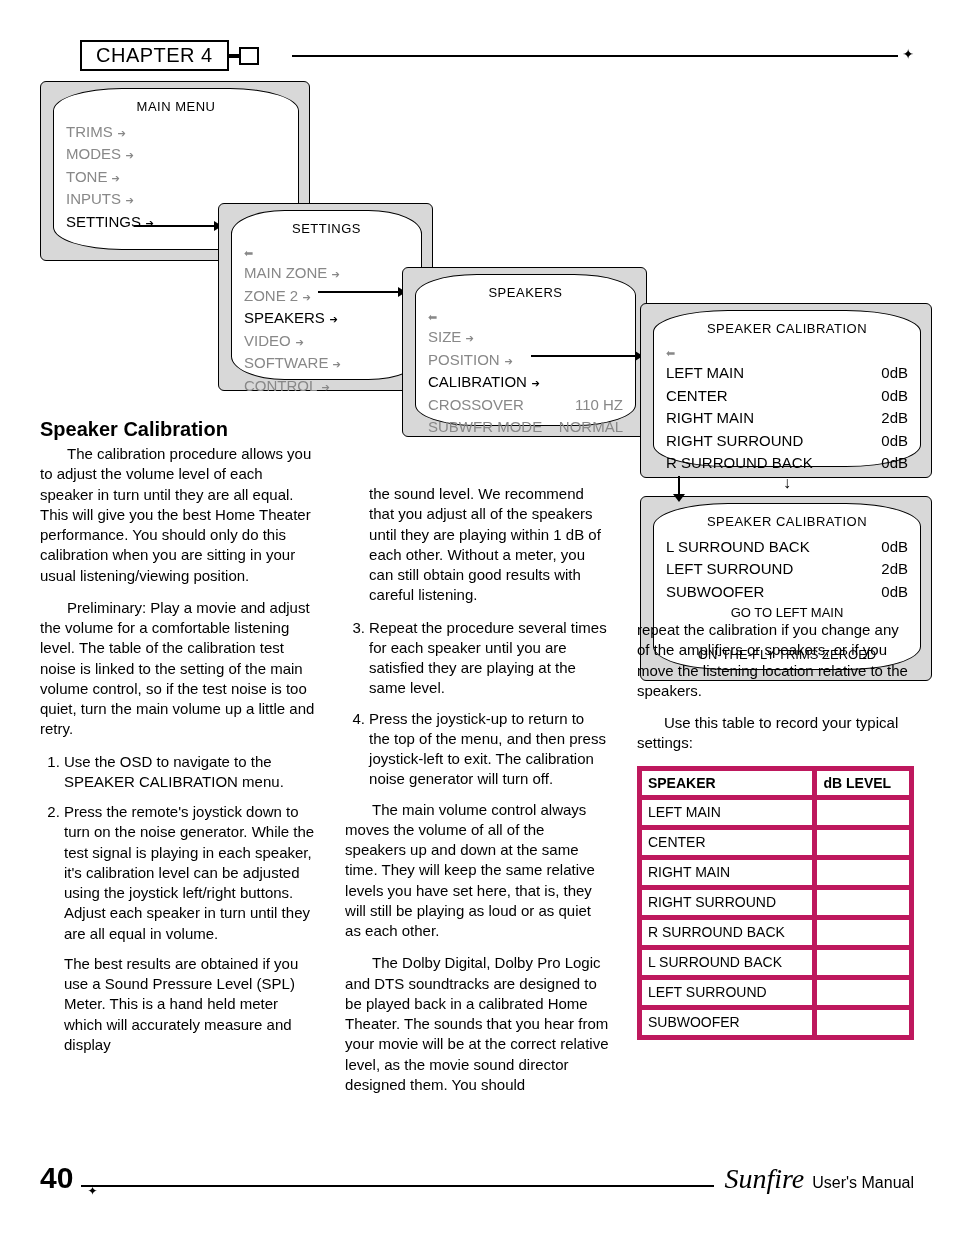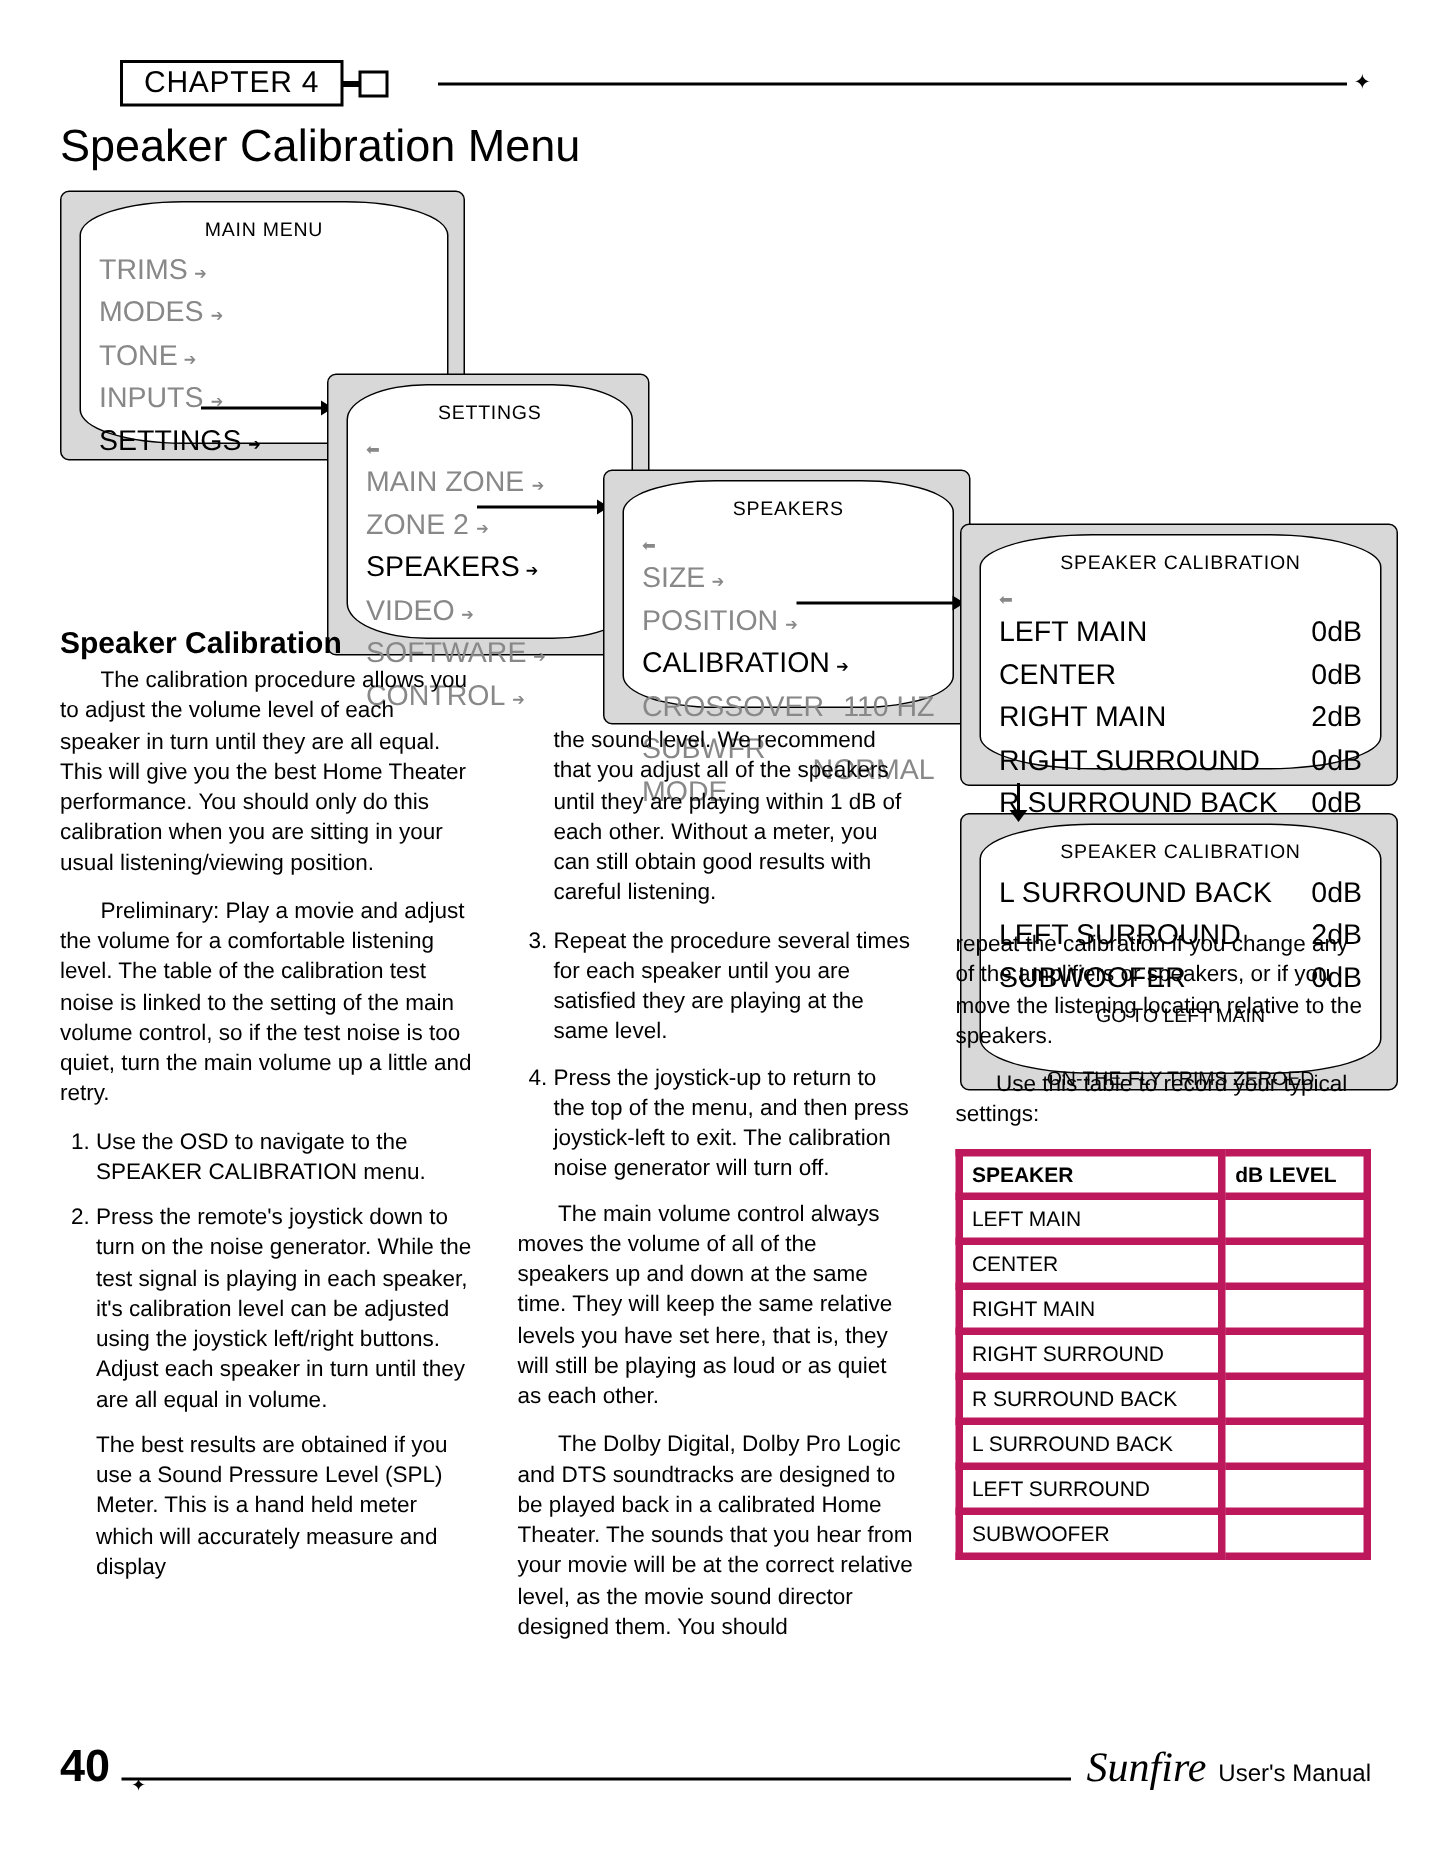--- a/index.html
+++ b/index.html
@@ -80,21 +80,21 @@
   }
   .menu-title {
     text-align: center;
     letter-spacing: 0.5px;
     margin-bottom: 4px;
   }
   .menu-item {
     display: flex;
     justify-content: space-between;
     align-items: center;
-    font-size: 19px;
+    font-size: 15px;
   }
   .menu-item.dim { color: #888; }
   .arrow-r::after {
     content: "➔";
     font-size: 11px;
     margin-left: 4px;
     display: inline-block;
     transform: scaleX(0.9);
   }
   .arrow-l::before {
@@ -205,21 +205,20 @@
     <span class="chapter-notch">
       <svg width="34" height="24">
         <line x1="0" y1="12" x2="12" y2="12" stroke="#000" stroke-width="4"></line>
         <rect x="12" y="4" width="18" height="16" fill="#fff" stroke="#000" stroke-width="2"></rect>
       </svg>
     </span>
     <div class="chapter-line"></div>
     <span class="chapter-ornament">✦</span>
   </div>
 
-  <h1 class="title">Speaker Calibration Menu</h1>
 
   <div class="menu-area">
 
     <div class="menu-box" style="left:0; top:0; width:270px; height:180px;">
       <div class="inner">
         <div class="menu-title">MAIN MENU</div>
         <div class="menu-item dim">
             <span class="arrow-r">TRIMS</span>
           </div>
         <div class="menu-item dim">

